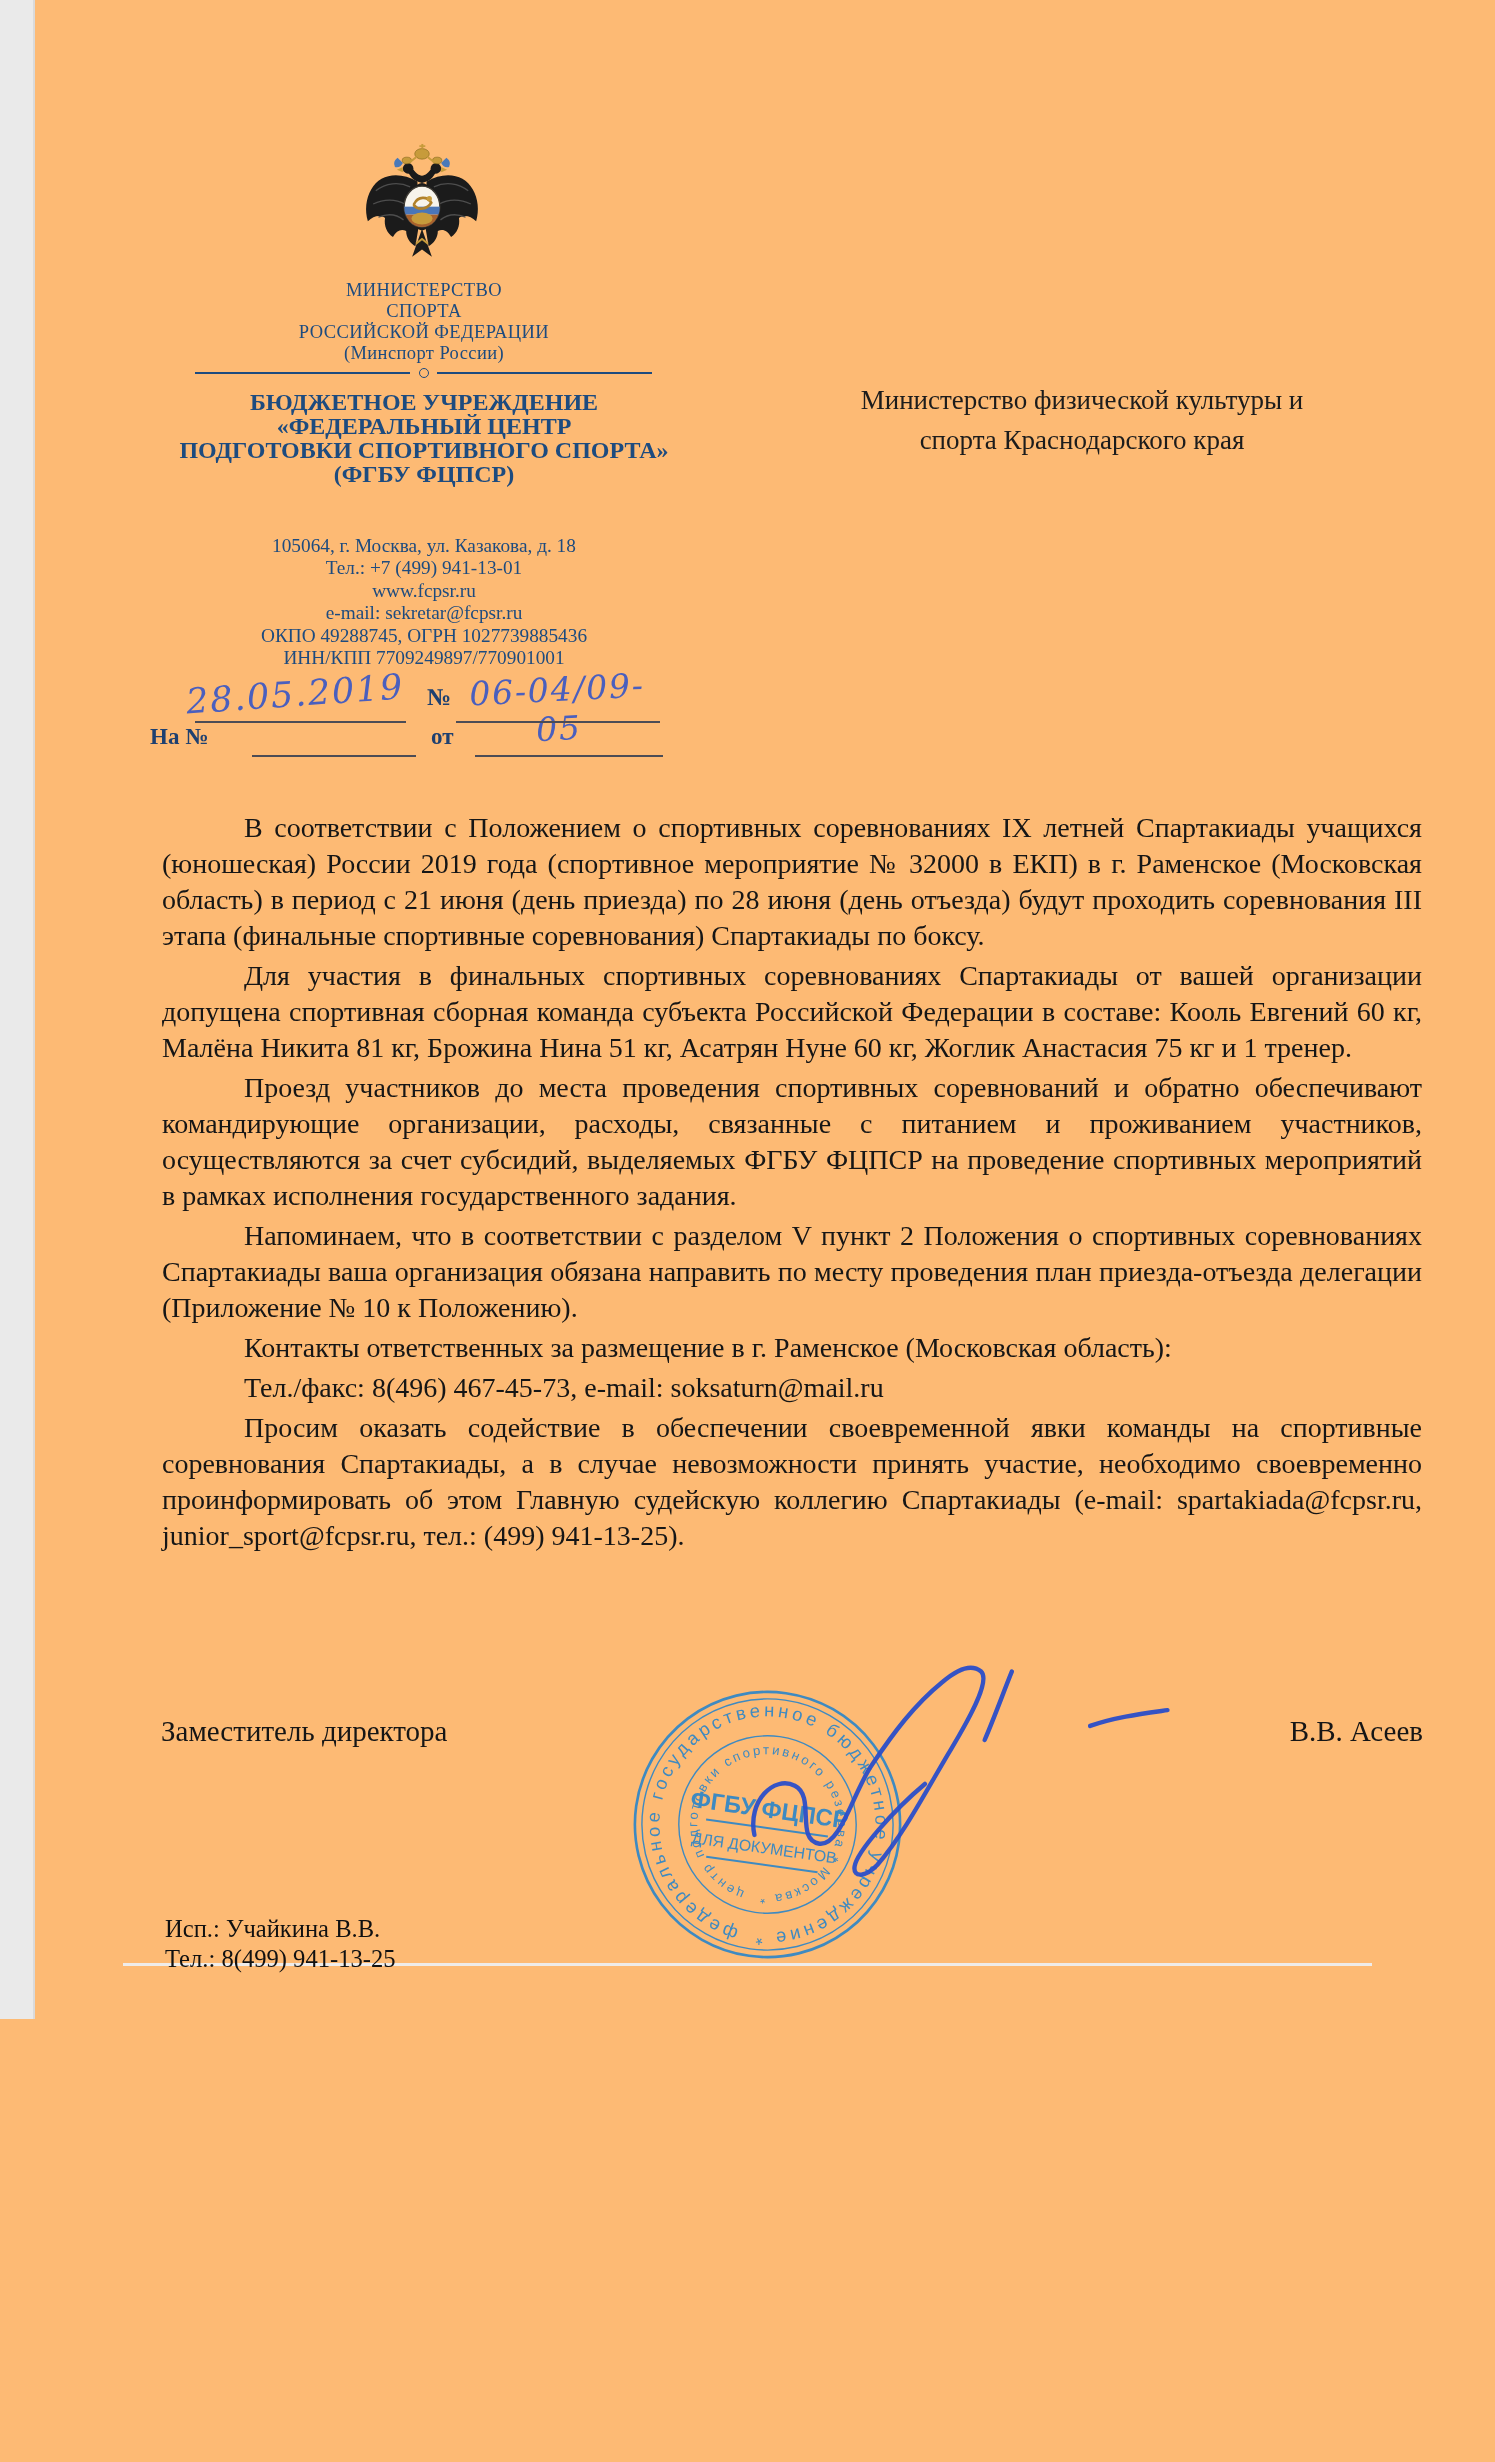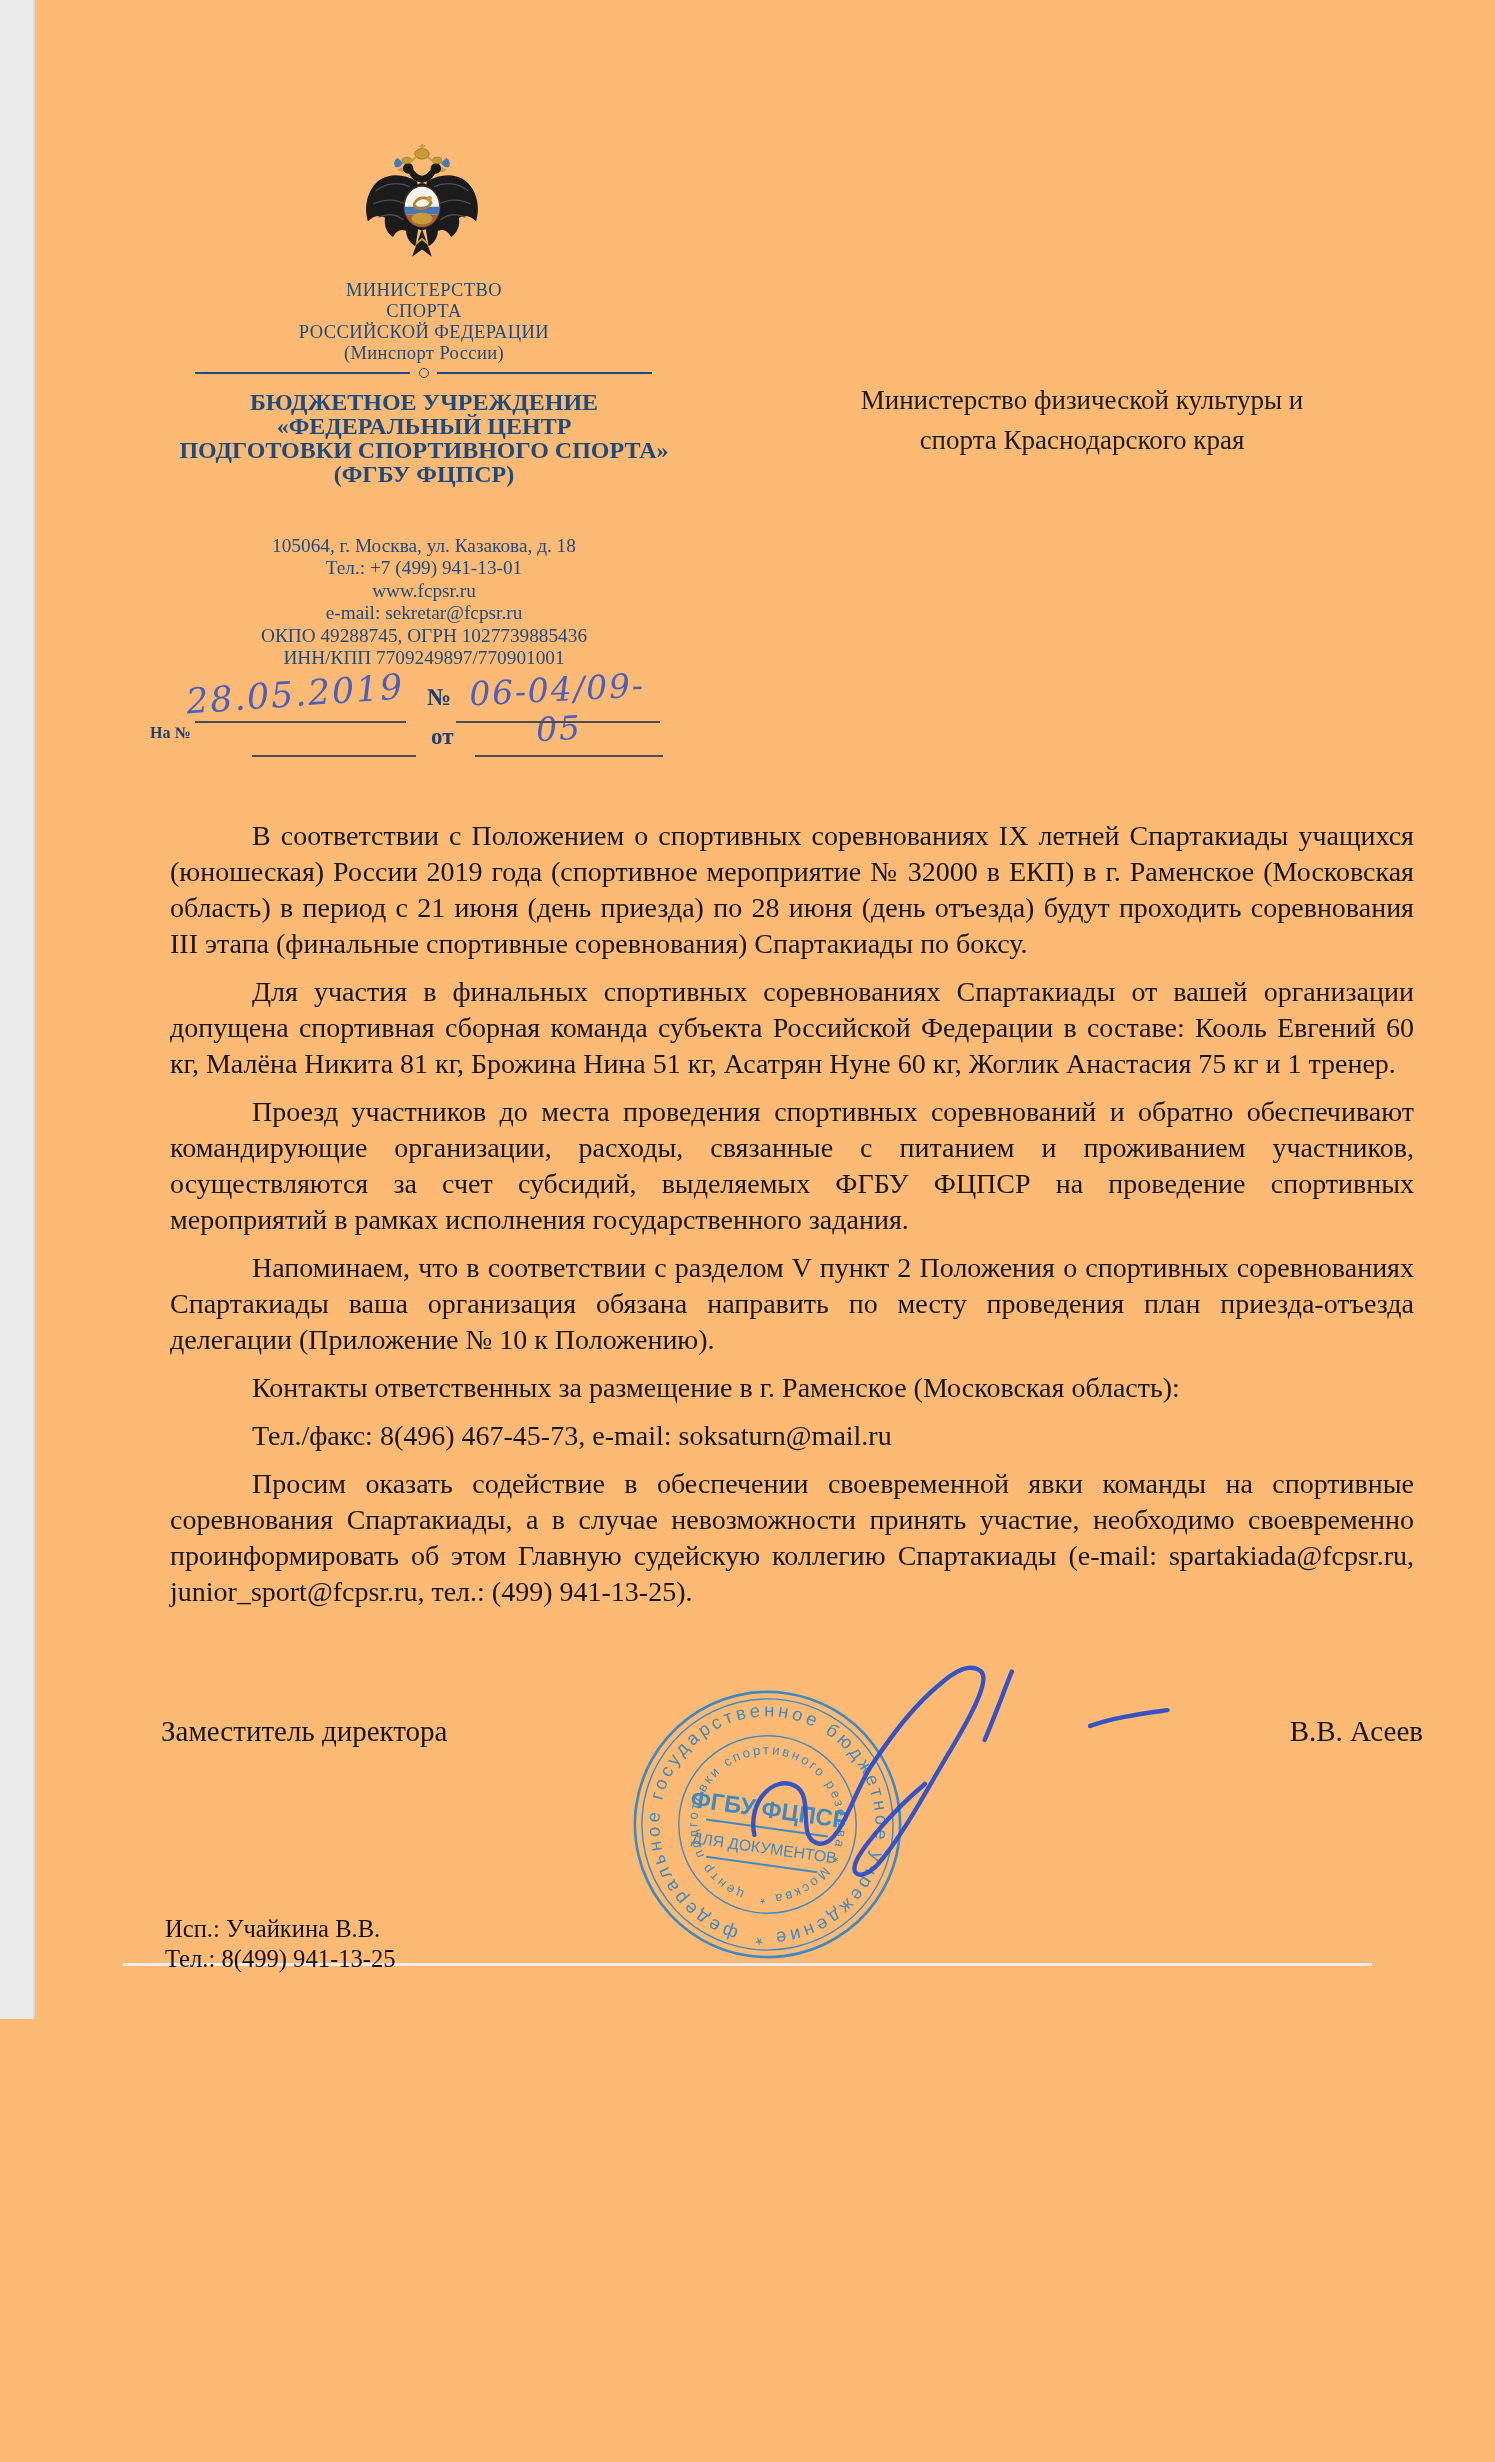--- a/index.html
+++ b/index.html
@@ -20,33 +20,33 @@
   .orgname{position:absolute;top:390px;left:-35px;width:686px;font-size:24px;font-weight:bold;line-height:24px;}
   .address{position:absolute;top:535px;left:0;width:100%;font-size:19.3px;line-height:22.4px;}
 
   
   .hand{font-style:italic;color:#4a5fbe;font-family:"DejaVu Serif",serif;letter-spacing:1.8px;}
   .ref-date{position:absolute;left:185px;top:674px;width:220px;text-align:center;font-size:35px;transform:rotate(-4deg);}
   .ref-date-line{position:absolute;left:195px;top:721px;width:211px;height:1.8px;background:#4c4c55;}
   .ref-no-label{position:absolute;left:427px;top:684px;font-size:24px;font-weight:bold;color:#1e4070;}
   .ref-number{position:absolute;left:457px;top:670px;width:202px;text-align:center;font-size:33px;transform:rotate(-3deg);}
   .ref-number-line{position:absolute;left:456px;top:721px;width:204px;height:1.8px;background:#4c4c55;}
-  .reply-label{position:absolute;left:150px;top:724px;font-size:16px;font-weight:bold;color:#1e4070;text-align:center;}
+  .reply-label{position:absolute;left:150px;top:724px;font-size:23px;font-weight:bold;color:#1e4070;text-align:center;}
   .reply-line1{position:absolute;left:252px;top:755px;width:164px;height:1.8px;background:#4c4c55;}
   .reply-from{position:absolute;left:431px;top:724px;font-size:23px;font-weight:bold;color:#1e4070;}
   .reply-line2{position:absolute;left:475px;top:755px;width:188px;height:1.8px;background:#4c4c55;}
 
   
   .recipient{position:absolute;left:774px;top:380px;width:616px;text-align:center;
              font-size:27px;line-height:40px;color:#1c1c1c;}
 
   
   .body-text{position:absolute;left:158px;top:806px;width:1268px;font-size:28px;line-height:36px;
              text-align:justify;color:#161616;}
-  .body-text p{margin:12px;text-indent:82px;}
+  .body-text p{margin:4px;text-indent:82px;}
 
   
   .sig-pos{position:absolute;left:161px;top:1715px;font-size:29px;}
   .sig-name{position:absolute;right:72px;top:1715px;font-size:29px;}
 
   
   .stamp{position:absolute;left:627px;top:1684px;width:281px;height:281px;opacity:.92;}
   .autograph{position:absolute;left:721px;top:1652px;width:457px;height:234px;}
 
   

